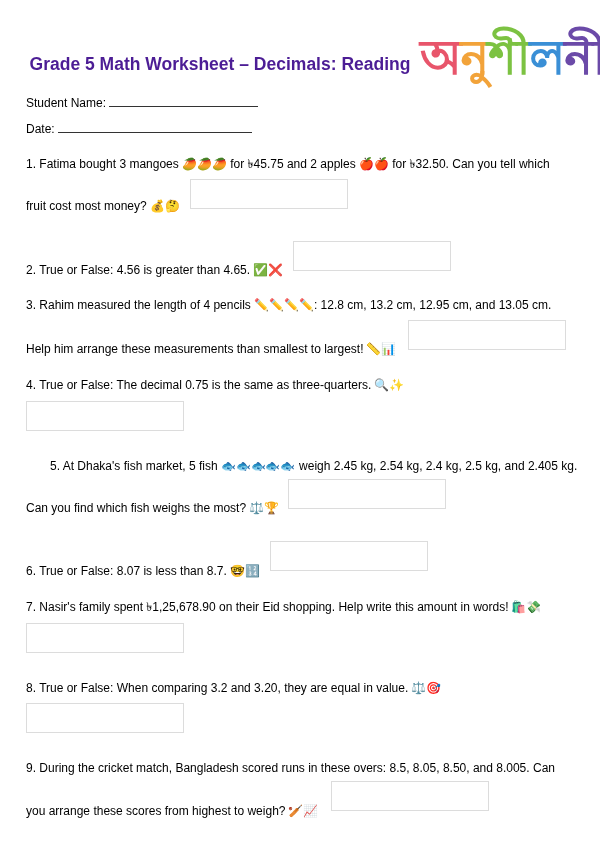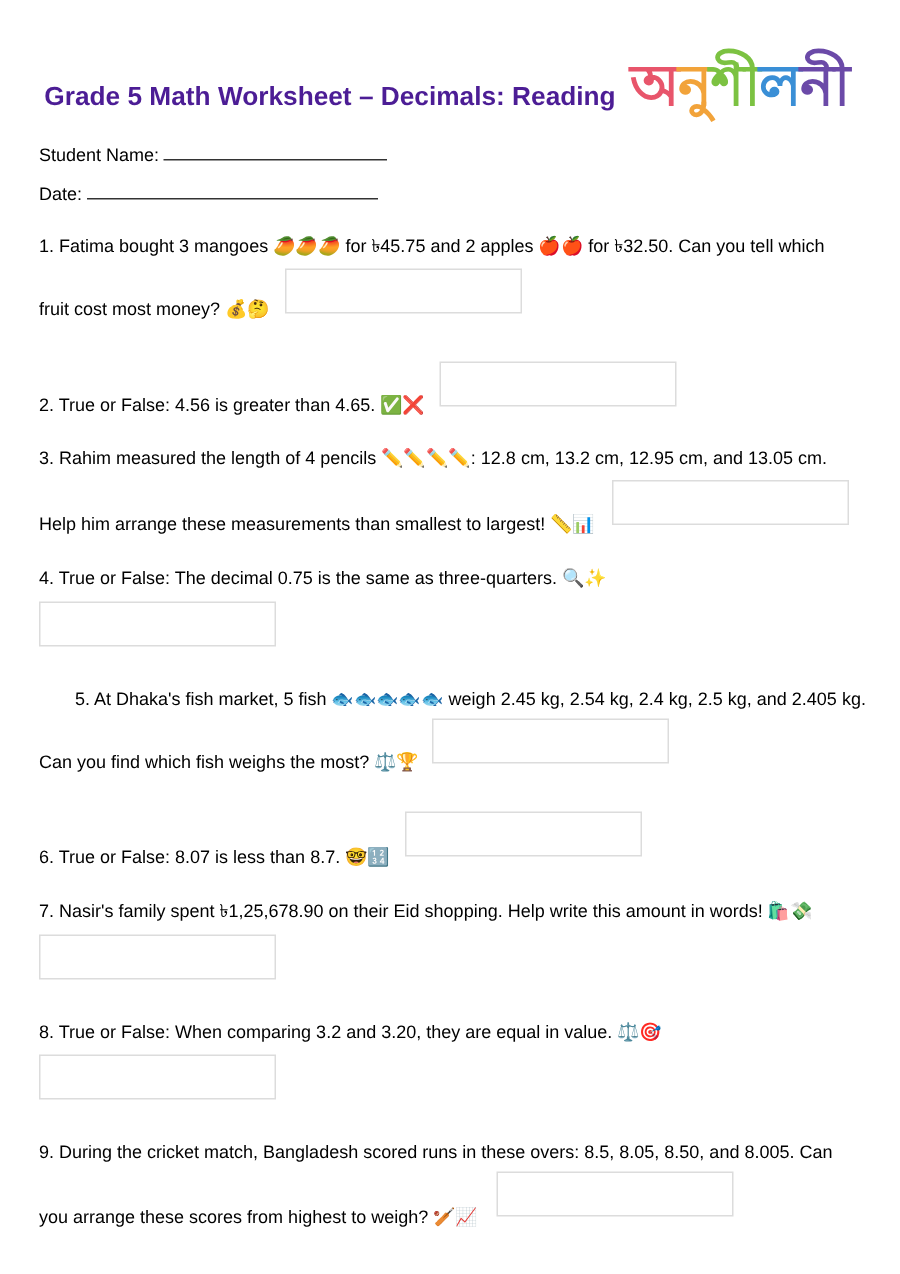--- a/index.html
+++ b/index.html
@@ -8,21 +8,21 @@
     font-family: "Liberation Sans", sans-serif; color: #2b2b2b;
   }
   .title {
     position: absolute; left: 20px; top: 28px; width: 400px;
     text-align: center; font-weight: bold; font-size: 17.5px; line-height: 25px;
     color: #4c1d95;
     margin-top: 24px;
   }
   .logo {
     position: absolute; left: 420px; top: 28px; width: 160px; height: 58px;
-    font-family: "DejaVu Sans", sans-serif; font-weight: bold; font-size: 38px;
+    font-family: "DejaVu Sans", sans-serif; font-weight: bold; font-size: 48px;
     line-height: 58px; letter-spacing: -1px; white-space: nowrap;
   }
   .logo span { display: inline-block; }
   .line {
     position: absolute; left: 26px; font-size: 12px; line-height: 16px; white-space: nowrap;
     color: #000000;
   }
   .blank { display: inline-block; border-bottom: 1px solid #333; height: 12px; vertical-align: baseline; }
   .answer-box {
     position: absolute; width: 158px; height: 30px;

